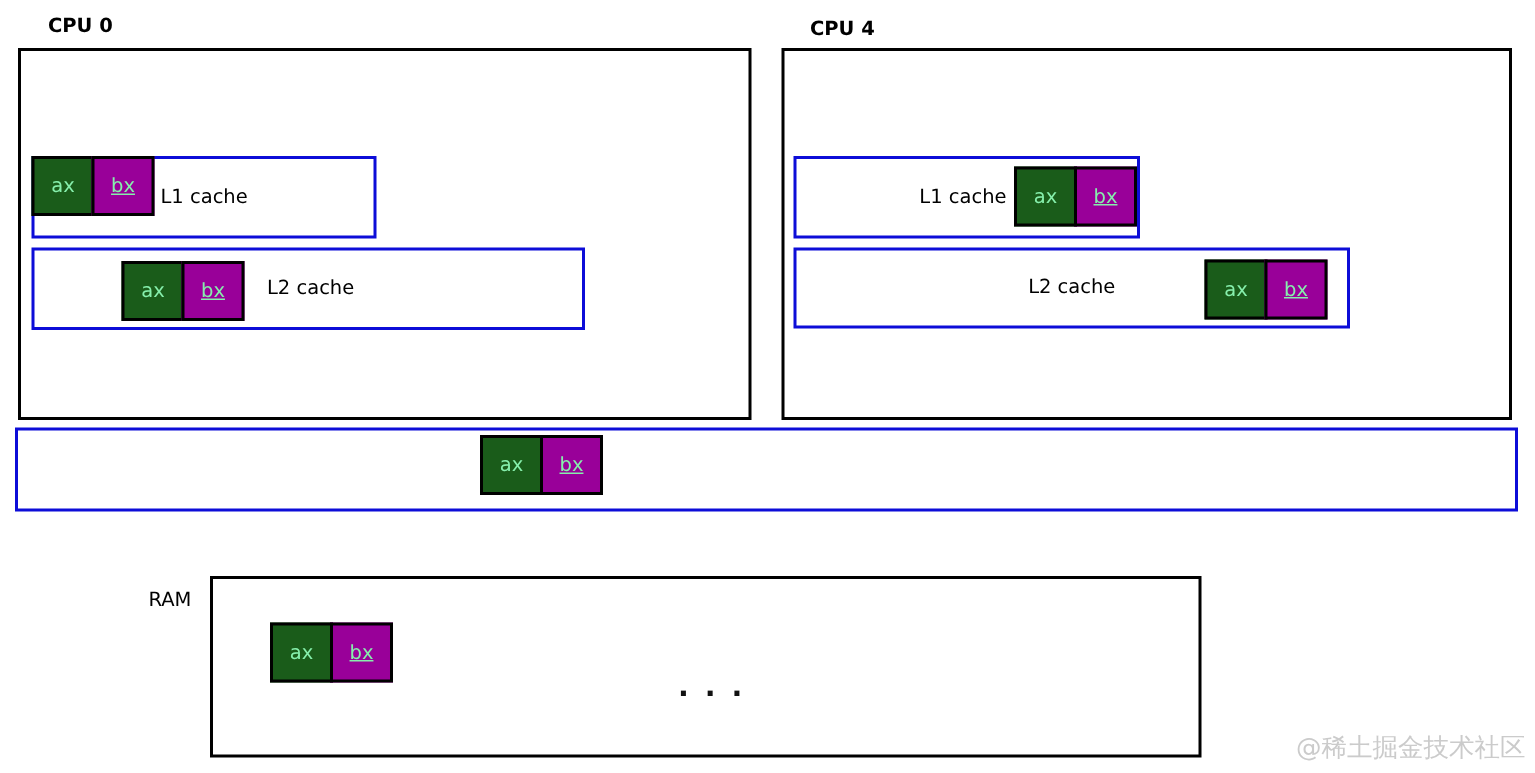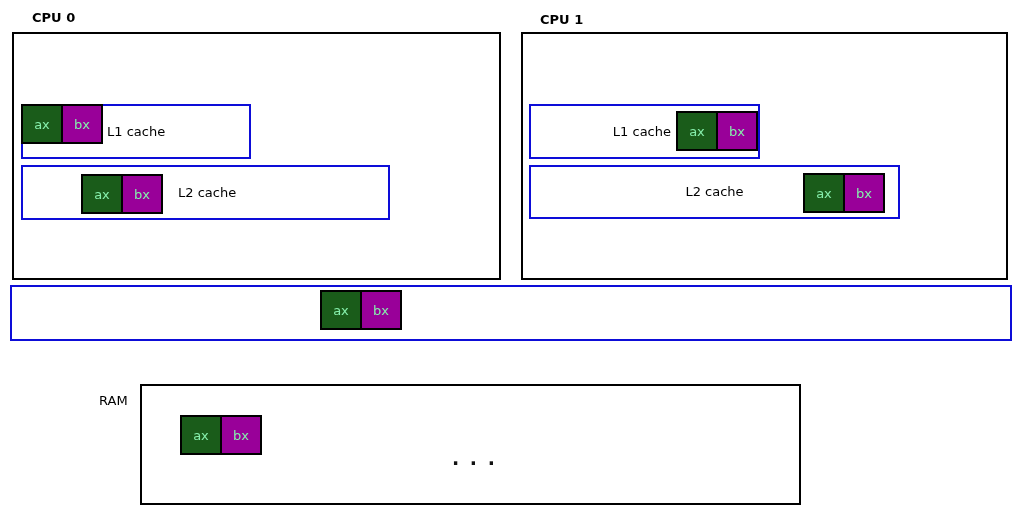--- a/index.html
+++ b/index.html
@@ -46,21 +46,21 @@
     width: 42px;
     height: 40px;
     box-sizing: border-box;
     border: 2px solid #000000;
     color: #86efac;
     font-size: 13px;
     display: flex;
     align-items: center;
     justify-content: center;
   }
-  .chip + .chip { margin-left: -2px; }
+  .chip + .chip { margin-left: -2px; text-decoration: underline; }
   .chip.green  { background: var(--cell-green, #1a5c1a); }
   .chip.purple { background: var(--cell-purple, #990099); }
 
   .ellipsis {
     font-size: 19px;
     font-weight: bold;
     color: #111111;
     letter-spacing: 2px;
   }
   .watermark {
@@ -85,21 +85,21 @@
   </div>
   <div class="abs diagram-label vcenter-55" style="left:107px; top:104px;">L1 cache</div>
 
   <div class="abs cache-box" style="left:21px; top:165px; width:369px; height:55px;"></div>
   <div class="abs chip-pair" style="left:81px; top:174px;">
     <div class="chip green">ax</div>
     <div class="chip purple">bx</div>
   </div>
   <div class="abs diagram-label vcenter-55" style="left:178px; top:165px;">L2 cache</div>
 
-  <div class="abs cpu-title" style="left:540px; top:12px;">CPU 1</div>
+  <div class="abs cpu-title" style="left:540px; top:12px;">CPU 4</div>
 
   <div class="abs outer-box" style="left:521px; top:32px; width:487px; height:248px;"></div>
 
   <div class="abs cache-box" style="left:529px; top:104px; width:231px; height:55px;"></div>
   <div class="abs diagram-label vcenter-55" style="left:529px; top:104px; width:142px; text-align:right;">L1 cache</div>
   <div class="abs chip-pair" style="left:676px; top:111px;">
     <div class="chip green">ax</div>
     <div class="chip purple">bx</div>
   </div>
 
@@ -117,14 +117,15 @@
   </div>
 
   <div class="abs diagram-label" style="left:99px; top:393px;text-align:right;">RAM</div>
   <div class="abs outer-box" style="left:140px; top:384px; width:661px; height:121px;"></div>
   <div class="abs chip-pair" style="left:180px; top:415px;">
     <div class="chip green">ax</div>
     <div class="chip purple">bx</div>
   </div>
   <div class="abs ellipsis" style="left:452px; top:447px;">. . .</div>
 
+  <div class="abs watermark" style="right:6px; top:487px;">@稀土掘金技术社区</div>
 
 </div>
 
 </body></html>

